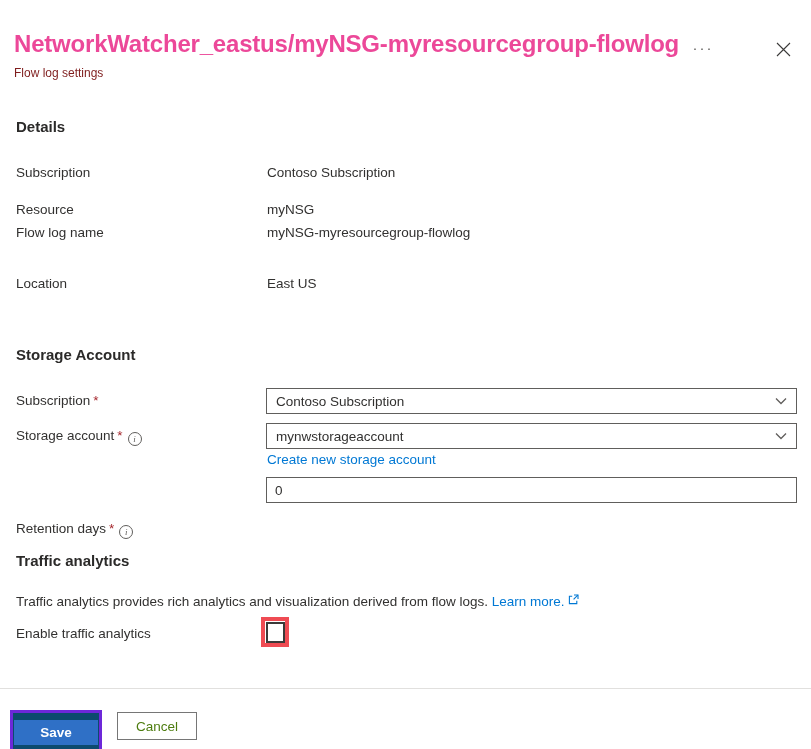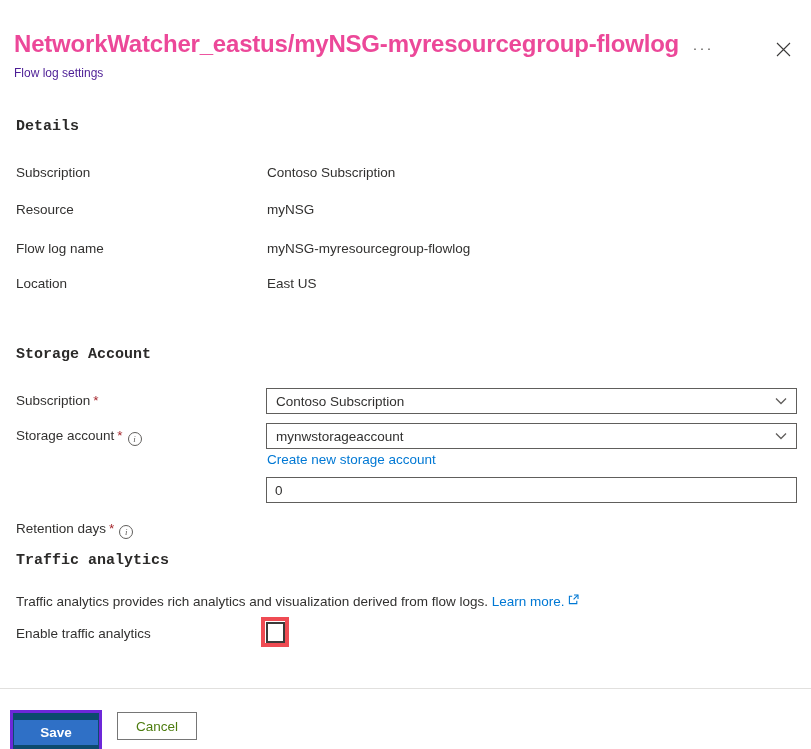--- a/index.html
+++ b/index.html
@@ -6,35 +6,35 @@
   html,body { background:#ffffff; }
   body { font-family:"Liberation Sans", sans-serif; color:#323130; }
   #app {
     position:relative; width:811px; height:749px; background:#fff;
     overflow:hidden;
   }
   .abs { position:absolute; }
 
   
   .page-title { left:14px; top:30px; font-size:24px; font-weight:600; letter-spacing:-0.2px; color:#ec4899; white-space:nowrap; }
-  .page-subtitle { left:14px; top:66px; font-size:12px; color:#4c1d95; }
+  .page-subtitle { left:14px; top:66px; font-size:12px; color:#7f1d1d; }
   .more-btn { left:686px; top:36px; width:34px; height:24px; display:flex; align-items:center; justify-content:center; color:#605e5c; cursor:pointer; background:transparent; border:none; }
   .more-btn span { font-size:15px; letter-spacing:2px; line-height:10px; }
   .close-btn { left:770px; top:36px; width:26px; height:26px; display:flex; align-items:center; justify-content:center; background:transparent; border:none; cursor:pointer; }
 
   
-  .section-heading { font-size:15px; font-weight:700; color:#2b2a29;font-family:Liberation Mono, monospace; }
+  .section-heading { font-size:15px; font-weight:700; color:#2b2a29; }
   .h-details { left:16px; top:118px; }
   .h-storage { left:16px; top:346px; }
   .h-traffic { left:16px; top:552px; }
 
   
   .lbl { left:16px; font-size:13.5px; color:#323130; white-space:nowrap; }
   .val { left:267px; font-size:13.5px; color:#323130; white-space:nowrap; }
-  .r1 { top:165px; } .r2 { top:202px; } .r3 { top:241px; } .r4 { top:276px; }
+  .r1 { top:165px; } .r2 { top:202px; } .r3 { top:225px; } .r4 { top:276px; }
 
   
   .f1 { top:393px; } .f2 { top:428px; } .f3 { top:484px;margin-top:37px; }
   .req { color:#a4262c; margin-left:3px; }
   .info-icon {
     display:inline-block; width:14px; height:14px; margin-left:5px;
     border:1px solid #605e5c; border-radius:50%; color:#605e5c;
     font-size:9px; line-height:12px; text-align:center; vertical-align:-2px;
     font-style:italic; font-family:"Liberation Serif", serif;
   }

